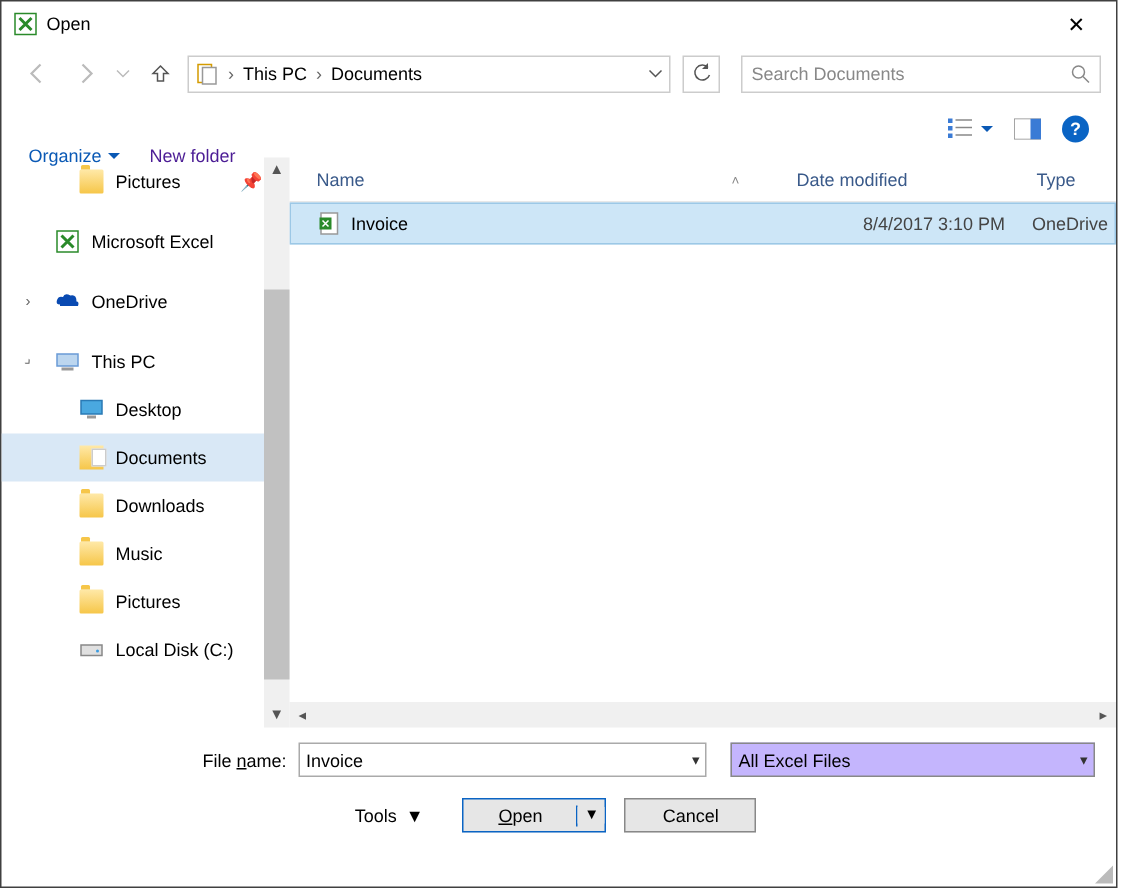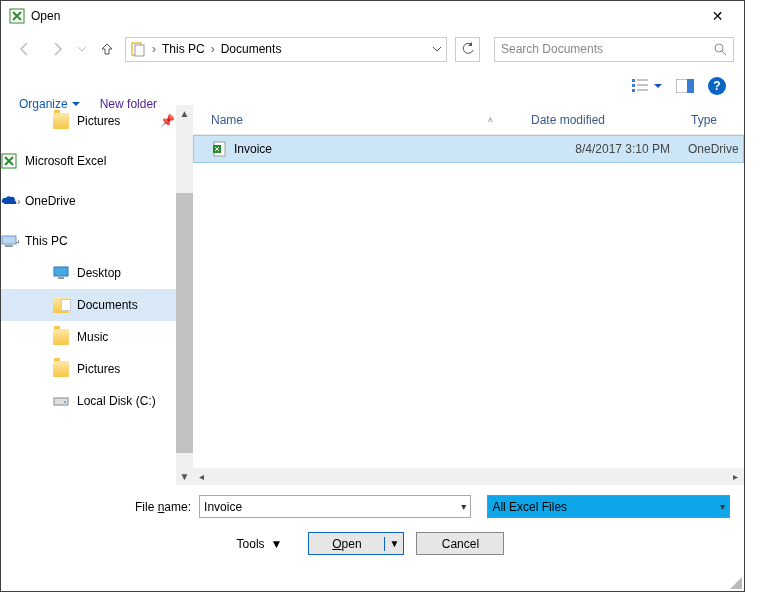--- a/index.html
+++ b/index.html
@@ -22,21 +22,21 @@
 .searchbox span { flex:1; }
 .toolbar { height: 38px; display:flex; align-items:center; padding:0 18px; gap:20px; border-bottom:0; }
 .toolbar .orglink { color:#0a59b5; display:flex; align-items:center; gap:4px;margin-top:36px; }
 .toolbar .orglink.newf { color:#4c1d95; }
 .toolbar-right { margin-left:auto; display:flex; align-items:center; gap:14px; }
 .viewbtn { display:flex; align-items:center; gap:4px; color:#555; }
 .help { width:18px; height:18px; border-radius:50%; background:#0a64c4; color:#fff; text-align:center; line-height:18px; font-weight:bold; }
 .body { display:flex; height: 380px; }
 .navpane { width:192px; position:relative; }
 .navtree { height:100%; overflow:hidden; }
-.navitem { height:32px; display:flex; align-items:center; gap:8px; white-space:nowrap; }
+.navitem { height:32px; display:flex; align-items:center; padding-left:36px; gap:8px; white-space:nowrap; }
 .navitem.l2 { padding-left:52px; }
 .navitem.sel { background:#d9e8f6; }
 .navitem .pin { margin-left:auto; margin-right:18px; color:#666; }
 .navitem .expand { position:absolute; left:16px; color:#666; font-size:10px; }
 .navscroll { position:absolute; right:0; top:0; bottom:0; width:17px; background:#f0f0f0; }
 .navscroll .thumb { position:absolute; left:0; right:0; top:88px; height:260px; background:#c1c1c1; }
 .navscroll .arr { position:absolute; left:0; right:0; height:17px; text-align:center; line-height:17px; color:#555; font-size:10px; }
 .navscroll .arr.up { top:0; }
 .navscroll .arr.dn { bottom:0; }
 .filepane { flex:1; display:flex; flex-direction:column; border-left:0; }
@@ -53,21 +53,21 @@
 .filerow .ftype { color:#444; }
 .hscroll { height:17px; background:#f0f0f0; display:flex; align-items:center; margin-top:auto; }
 .hscroll .harr { width:17px; text-align:center; color:#555; font-size:10px; }
 .hscroll .htrack { flex:1; }
 .footer { padding:10px 14px 6px; }
 .fnrow { display:flex; align-items:center; gap:6px; margin-bottom:14px; padding-left:120px; }
 .fnrow label { white-space:nowrap; margin-right:2px; }
 .fnrow label .ul { text-decoration: underline; }
 .combo { height:23px; border:1px solid #aaa; background:#fff; display:flex; align-items:center; padding:0 4px; }
 .combo.filename { width:275px; }
-.combo.filter { width:245px; background:#0ea5e9; border-color:#888; }
+.combo.filter { width:245px; background:#c4b5fd; border-color:#888; }
 .combo .cval { flex:1; }
 .combo .carr { color:#333; font-size:10px; }
 .btnrow { display:flex; align-items:center; justify-content:center; gap:12px; padding-right:4px; }
 .btnrow .tools { margin-right:14px; display:flex; align-items:center; gap:6px; }
 .btn { min-width:88px; height:23px; border:1px solid #888; background:#e6e6e6; display:flex; align-items:center; justify-content:center; }
 .btn.default { border:1px solid #0a64c4; background:#e6e6e6; }
 .btn.split { padding:0; }
 .btn.split .bmain { flex:1; text-align:center; border-right:1px solid #0a64c4; padding:0 6px; }
 .btn.split .barr { width:18px; background:#e6e6e6; text-align:center; font-size:10px; }
 .btn .ul { text-decoration:underline; }
@@ -217,20 +217,24 @@
               <rect x="5" y="12" width="6" height="2" fill="#999"></rect>
             </svg>
           <span>Desktop</span>
         </div>
         <div class="navitem l2 sel">
           <span class="ico16 docfolder-ico"></span>
           <span>Documents</span>
         </div>
         <div class="navitem l2">
           <span class="ico16 folder-ico"></span>
+          <span>Downloads</span>
+        </div>
+        <div class="navitem l2">
+          <span class="ico16 folder-ico"></span>
           <span>Music</span>
         </div>
         <div class="navitem l2">
           <span class="ico16 folder-ico"></span>
           <span>Pictures</span>
         </div>
         <div class="navitem l2">
           <svg class="ico16" viewBox="0 0 16 16">
               <rect x="1" y="5" width="14" height="7" fill="#e0e0e0" stroke="#888"></rect>
               <circle cx="12" cy="9" r="1" fill="#3a9be0"></circle>

